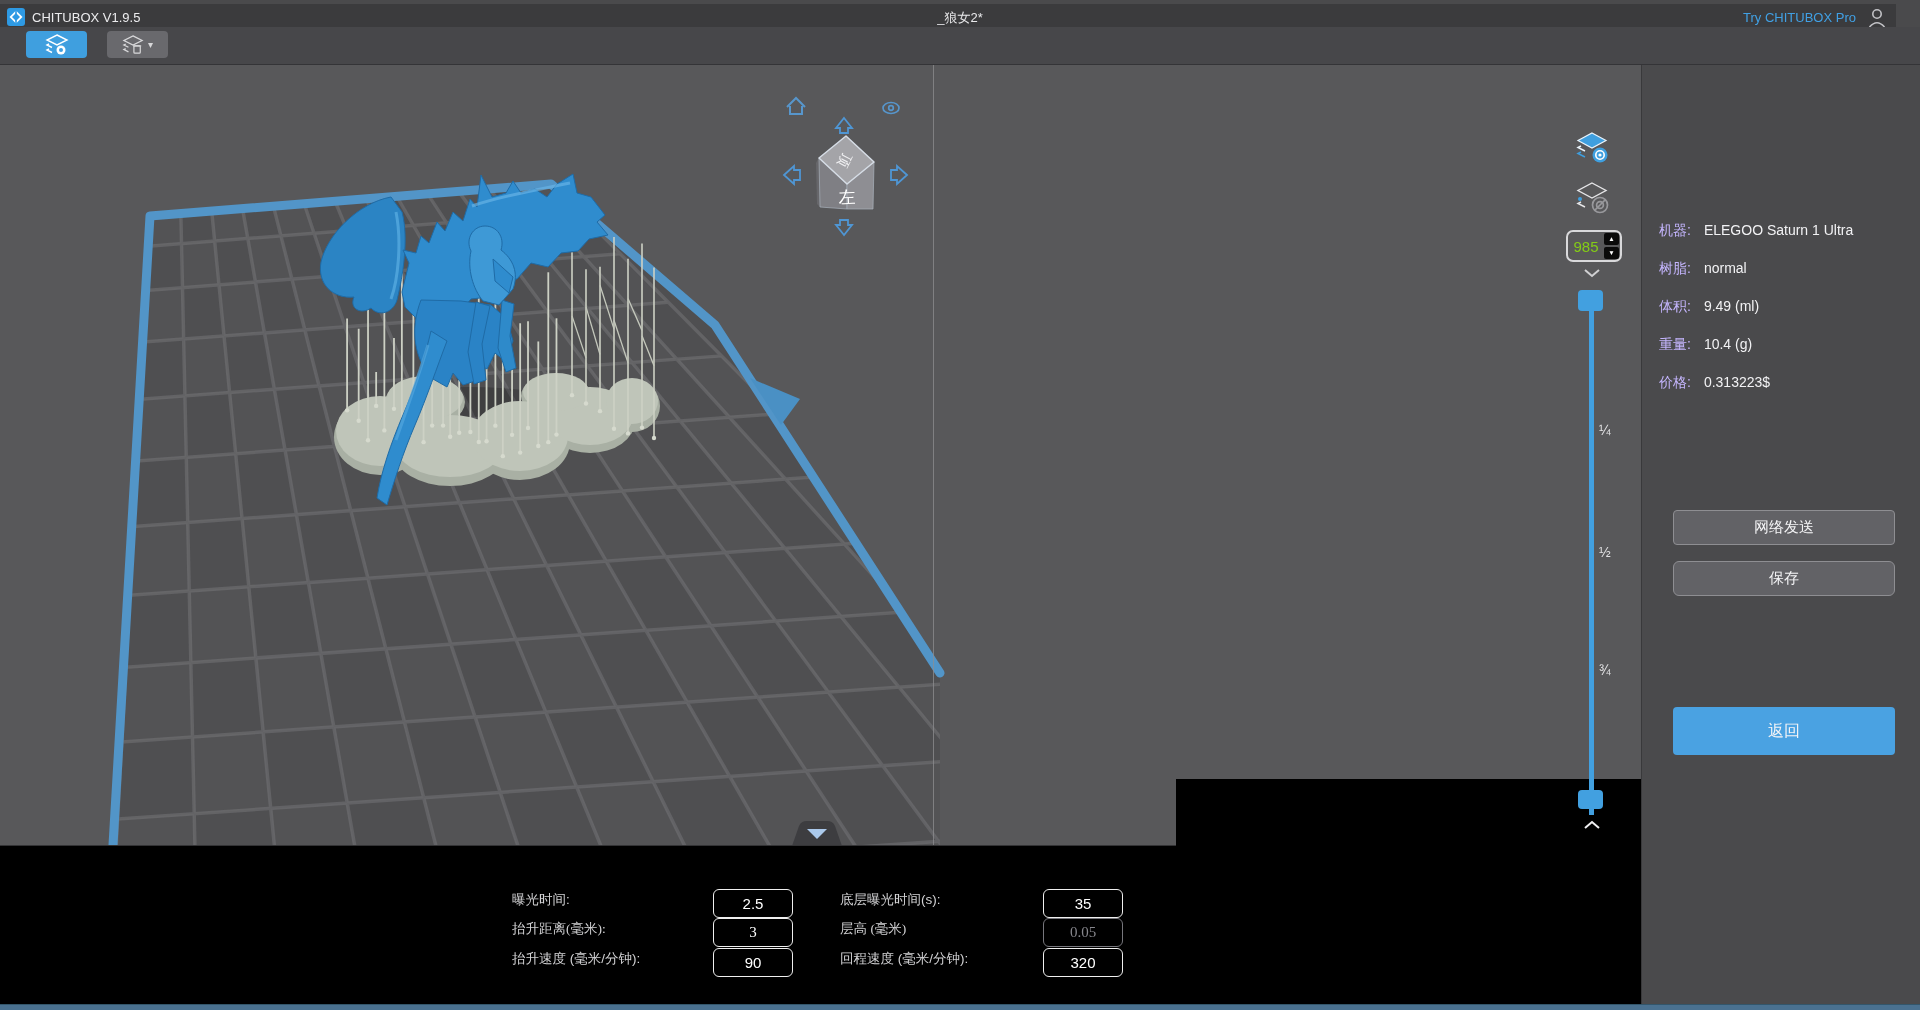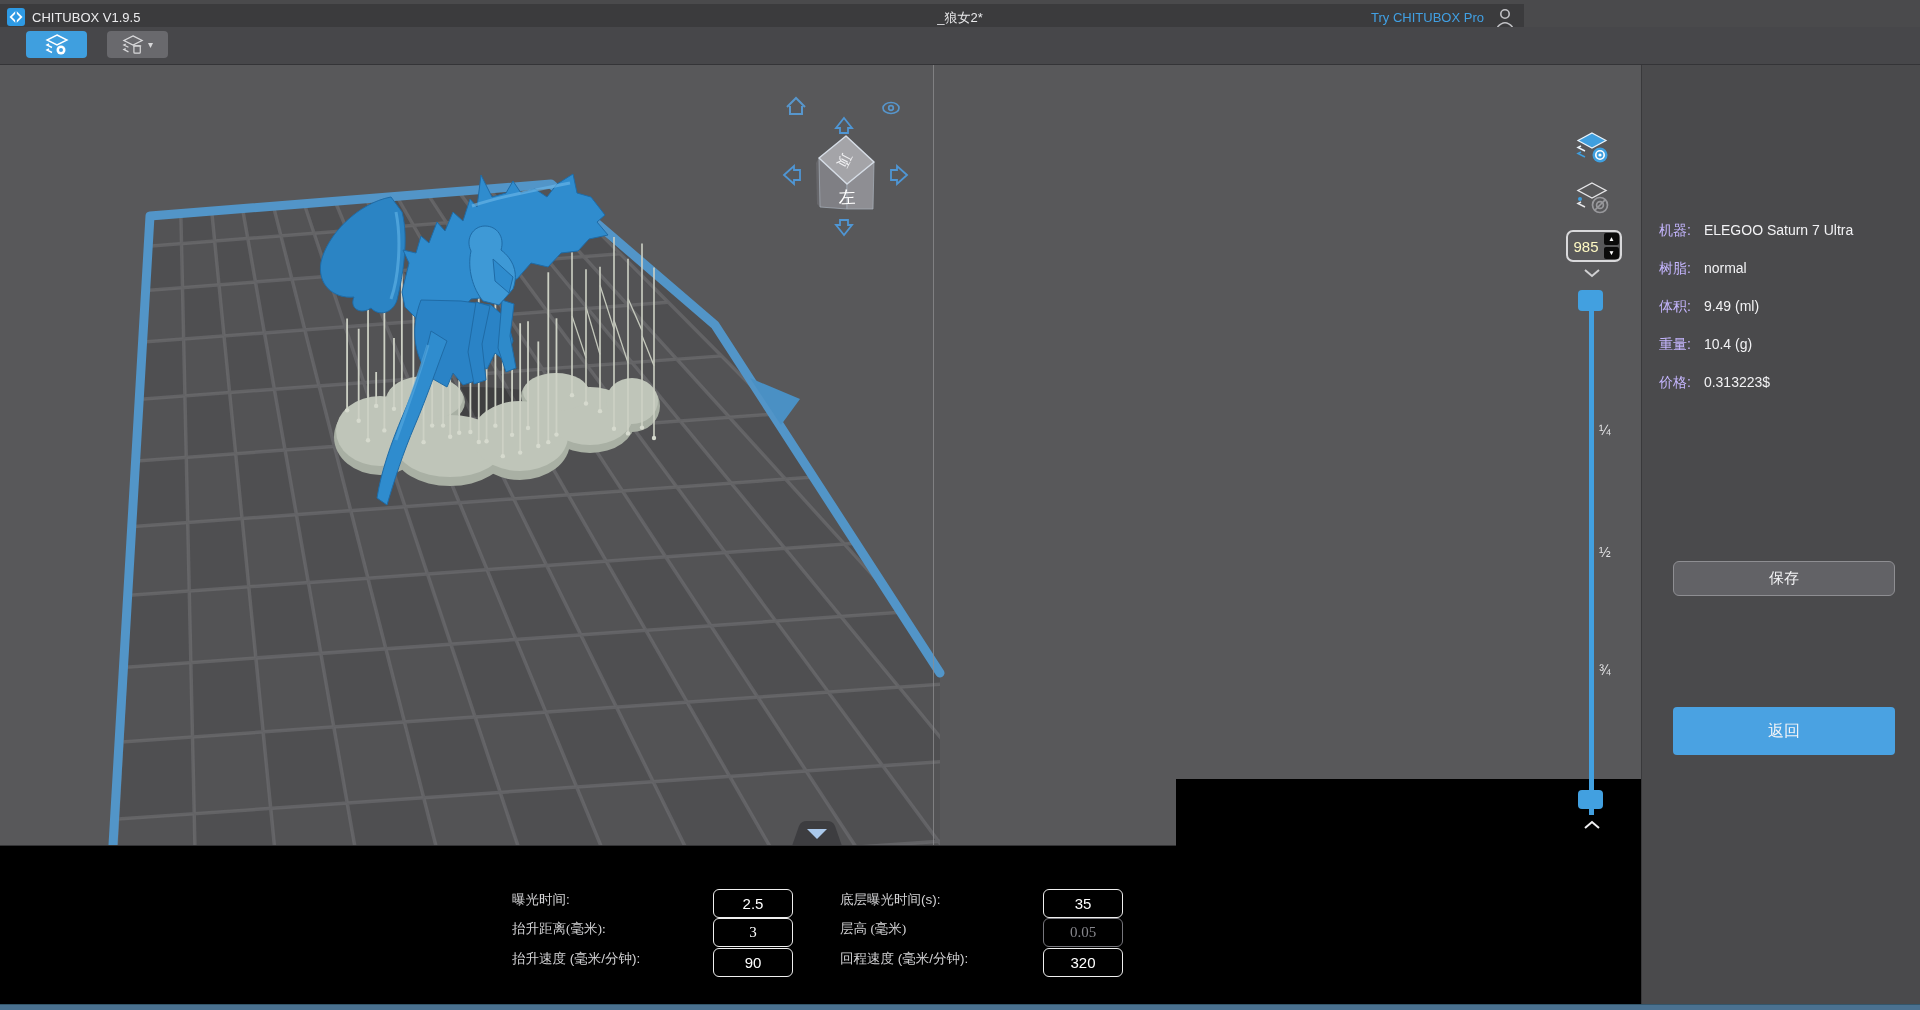--- a/index.html
+++ b/index.html
@@ -5,42 +5,42 @@
   html,body{margin:0;padding:0;}
   body{
     width:1920px;height:1010px;position:relative;overflow:hidden;
     background:#4a4a4c;
     font-family:"Liberation Sans","DejaVu Sans",sans-serif;
     -webkit-font-smoothing:antialiased;
   }
   .abs{position:absolute;}
 
   
-  #topbar{left:0;top:4px;width:1524px;height:27px;background:#3b3b3d;border-bottom:6px solid #f9a8d4;}
+  #topbar{left:0;top:4px;width:1896px;height:27px;background:#3b3b3d;border-bottom:6px solid #f9a8d4;}
   #logo{left:7px;top:4px;width:18px;height:18px;border-radius:3px;background:#2e9ae4;display:flex;align-items:center;justify-content:center;}
   #app-title{left:32px;top:0;height:27px;line-height:27px;color:#ececee;font-size:13px;}
   #doc-title{left:0;top:0;width:1920px;height:27px;line-height:27px;text-align:center;color:#e9e9eb;font-size:13px;pointer-events:none;}
   #pro-link{right:40px;top:0;height:27px;line-height:27px;color:#41a0e4;font-size:13px;}
   #account{right:8px;top:2px;width:22px;height:22px;}
 
   
   #toolbar{left:0;top:27px;width:1920px;height:37px;background:#47474a;border-bottom:1px solid #343437;}
   .tbtn{top:4px;height:27px;width:61px;border-radius:4px;display:flex;align-items:center;justify-content:center;}
   #tbtn-slice{left:26px;background:#3f9fdf;}
   #tbtn-del{left:107px;background:#69696d;width:61px;}
   #tbtn-del .chev{margin-left:4px;color:#d7d7d9;font-size:10px;}
 
   
   #viewport{left:0;top:65px;width:1641px;height:780px;background:#58585a;}
   #scene{left:0;top:0;width:1641px;height:780px;}
   #vdivider{left:933px;top:0;width:1px;height:780px;background:#8e8e90;opacity:.75;}
 
   
   #spinner{left:1566px;top:165px;width:56px;height:32px;border:2px solid #d9d9db;border-radius:7px;display:flex;align-items:center;box-sizing:border-box;}
-  #spinner .val{flex:1;text-align:center;color:#fef9c3;font-size:15px;}
+  #spinner .val{flex:1;text-align:center;color:#84cc16;font-size:15px;}
   #spinner .spins{width:15px;height:26px;margin-right:1px;display:flex;flex-direction:column;gap:2px;}
   #spinner .spins div{flex:1;background:#0a0a0a;border-radius:2px;color:#fff;font-size:6.5px;line-height:12px;text-align:center;}
   #track{left:1589px;top:235px;width:5px;height:515px;background:#42a0e0;}
   #handle-top{left:1578px;top:225px;width:25px;height:21px;border-radius:4px;background:#42a0e0;}
   #handle-bottom{left:1578px;top:725px;width:25px;height:19px;border-radius:4px;background:#42a0e0;z-index:4;}
   .fraction{left:1599px;width:30px;color:#e2e2e4;font-size:14px;}
   #blackarea{left:1176px;top:714px;width:465px;height:67px;background:#000;z-index:2;}
   #track{z-index:3}
   .svgicon{pointer-events:auto;}
 
@@ -434,35 +434,36 @@
   <div class="fraction abs" style="top:597px;">¾</div>
 
   <svg class="abs svgicon" style="left:1583px;top:755px;width:18px;height:10px;z-index:5;" viewBox="0 0 18 10">
     <polyline points="2,8 9,2 16,8" fill="none" stroke="#f0f0f2" stroke-width="2"></polyline>
   </svg>
 </div>
 
 <div id="right-panel" class="abs">
   <div id="stats" class="abs">
     <div class="stat-row">
-      <span class="lbl">机器:</span><span class="val">ELEGOO Saturn 7 Ultra</span>
+      <span class="lbl">机器:</span><span class="val">ELEGOO Saturn 1 Ultra</span>
     </div>
     <div class="stat-row">
       <span class="lbl">树脂:</span><span class="val">normal</span>
     </div>
     <div class="stat-row">
       <span class="lbl">体积:</span><span class="val">9.49  (ml)</span>
     </div>
     <div class="stat-row">
       <span class="lbl">重量:</span><span class="val">10.4  (g)</span>
     </div>
     <div class="stat-row">
       <span class="lbl">价格:</span><span class="val">0.313223$</span>
     </div>
   </div>
+  <div id="btn-send" class="panel-btn abs">网络发送</div>
   <div id="btn-save" class="panel-btn abs">保存</div>
   <div id="btn-back" class="panel-btn abs">返回</div>
 </div>
 
 <div id="bottom-panel" class="abs">
   <div class="f-label lc-label r0 abs">曝光时间:</div>
   <input class="f-input lc-input r0 abs" value="2.5" style="">
   <div class="f-label lc-label r1 abs">抬升距离(毫米):</div>
   <input class="f-input lc-input r1 abs" value="3" style="">
   <div class="f-label lc-label r2 abs">抬升速度 (毫米/分钟):</div>

